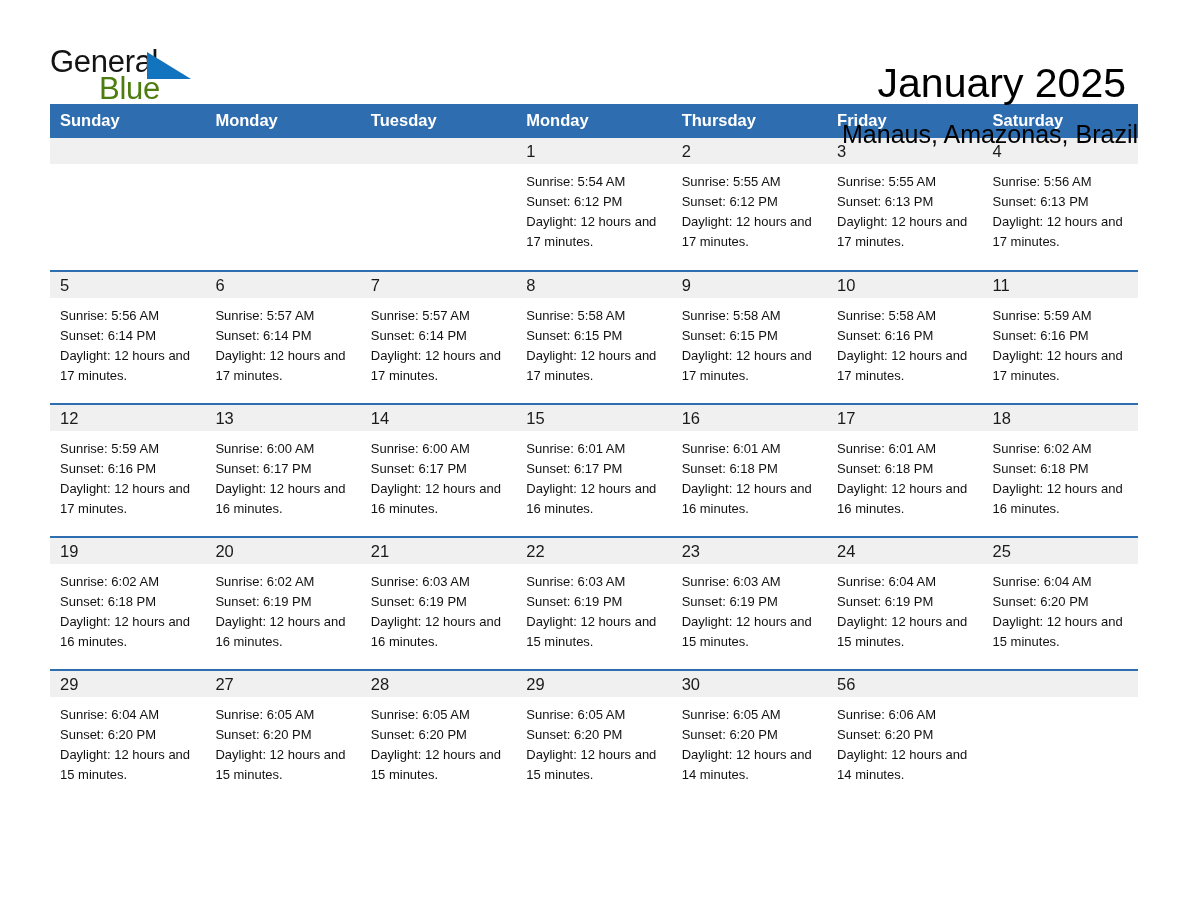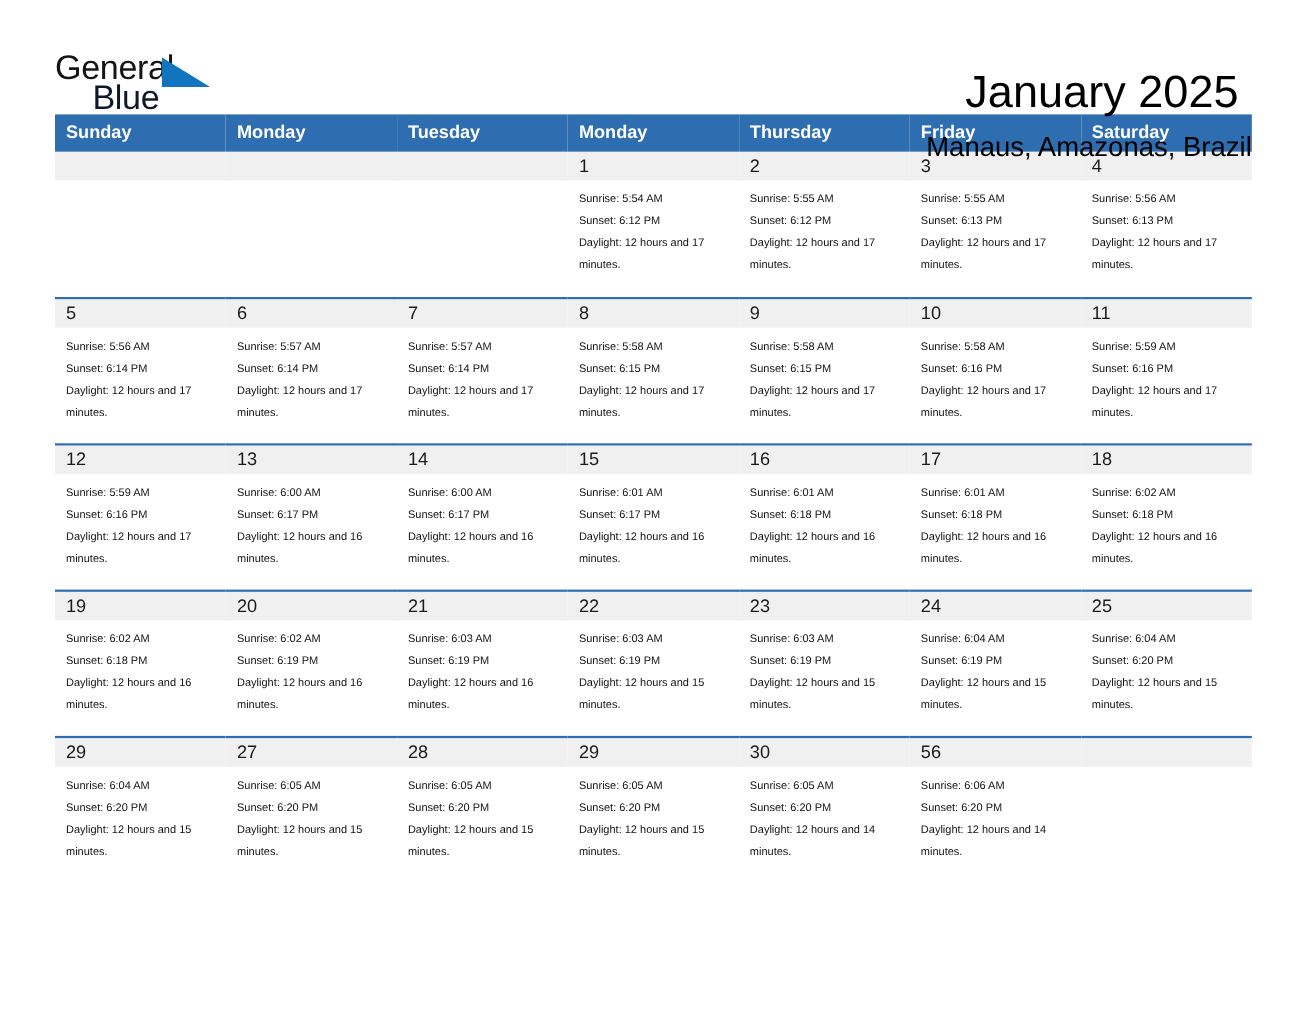--- a/index.html
+++ b/index.html
@@ -51,26 +51,26 @@
   }
   .logo-tri {
     position: absolute;
     left: 97px;
     top: 6px;
     width: 44px;
     height: 27px;
   }
   .logo-line2 {
     position: absolute;
-    left: 34px;
+    left: 49px;
     top: 27px;
     font-size: 31px;
     line-height: 31px;
     letter-spacing: -0.3px;
-    color: #0f172a;
+    color: #4d7c0f;
     white-space: nowrap;
   }
 
   
   .titles {
     text-align: right;
     padding-top: 2px;
   }
   .month-title {
     font-size: 41px;
@@ -121,21 +121,21 @@
     background: #F0F0F0;
     height: 26px;
     line-height: 26px;
     padding-left: 10px;
     font-size: 16.5px;
     color: #1a1a1a;
     box-sizing: border-box;
   }
   .dayinfo {
     padding: 8px 10px 0 10px;
-    font-size: 10px;
+    font-size: 13px;
     line-height: 20px;
     color: #111111;
   }
   .dayinfo div { white-space: nowrap; }
   .dayinfo .daylight { white-space: normal; }
 </style>
 </head>
 <body>
 
 <div class="page">

